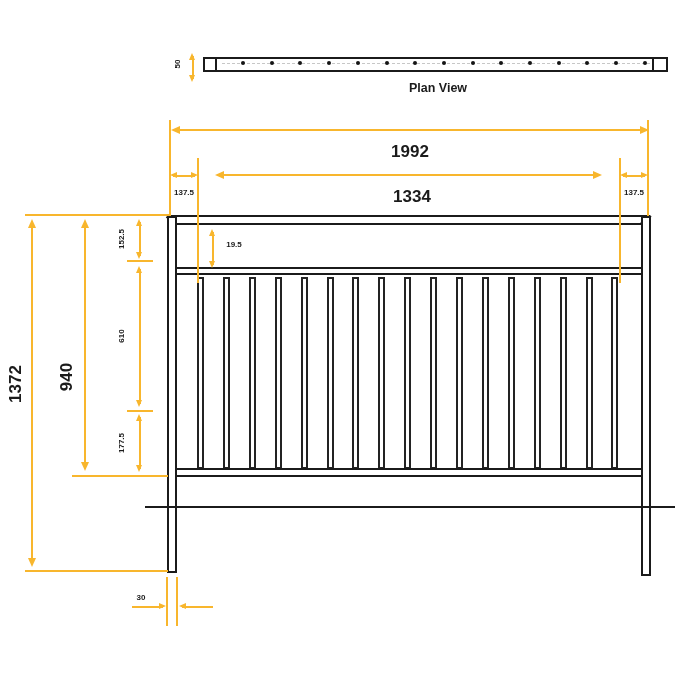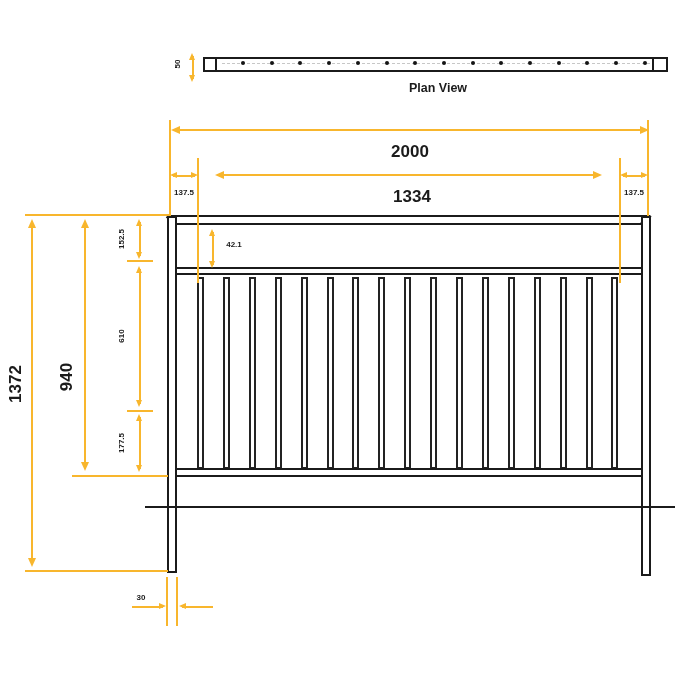--- a/index.html
+++ b/index.html
@@ -123,21 +123,21 @@
     <div class="yln" style="left:169px;top:120px;width:2px;height:96px;"></div>
     <div class="yln" style="left:647px;top:120px;width:2px;height:96px;"></div>
     <div class="yln" style="left:197px;top:158px;width:2px;height:125px;"></div>
     <div class="yln" style="left:619px;top:158px;width:2px;height:125px;"></div>
 
     <div class="dimh" style="left:171px;top:125px;width:478px;">
       <span class="shaft"></span>
         <span class="h-l"></span>
         <span class="h-r"></span>
     </div>
-    <div class="lbl big" style="left:410px;top:151px;">2000</div>
+    <div class="lbl big" style="left:410px;top:151px;">1992</div>
 
     <div class="dimh" style="left:215px;top:170px;width:387px;">
       <span class="shaft"></span>
         <span class="h-l"></span>
         <span class="h-r"></span>
     </div>
     <div class="lbl big" style="left:412px;top:196px;">1334</div>
 
     <div class="dimh mini" style="left:170px;top:171px;width:28px;">
       <span class="shaft"></span>
@@ -194,21 +194,21 @@
         <span class="h-t"></span>
         <span class="h-b"></span>
     </div>
     <div class="lbl sml rot" style="left:122px;top:443px;">177.5</div>
 
     <div class="dimv mini" style="left:208px;top:229px;height:39px;">
       <span class="shaft"></span>
         <span class="h-t"></span>
         <span class="h-b"></span>
     </div>
-    <div class="lbl sml" style="left:234px;top:245px;">42.1</div>
+    <div class="lbl sml" style="left:234px;top:245px;">19.5</div>
   </div>
 
   <div>
     <div class="yln" style="left:166px;top:577px;width:2px;height:49px;"></div>
     <div class="yln" style="left:176px;top:577px;width:2px;height:49px;"></div>
     <div class="dimh mini no-l" style="left:129px;top:602px;width:37px;">
       <span class="shaft"></span>
         <span class="h-r"></span>
     </div>
     <div class="dimh mini no-r" style="left:179px;top:602px;width:37px;">

